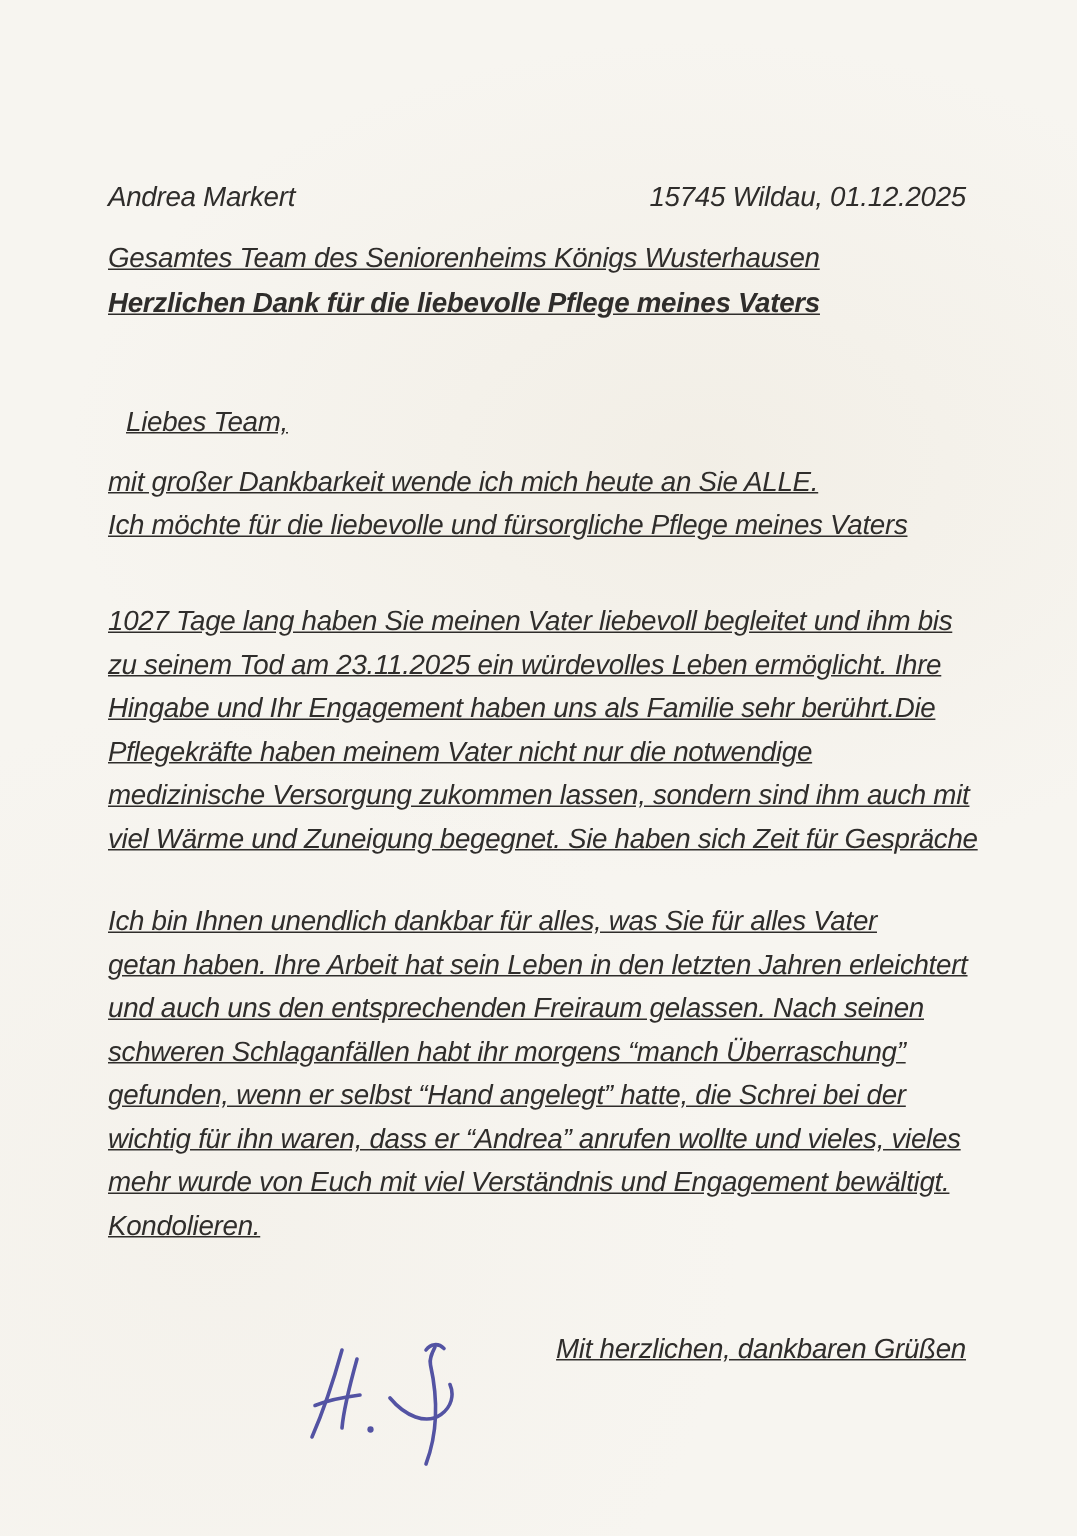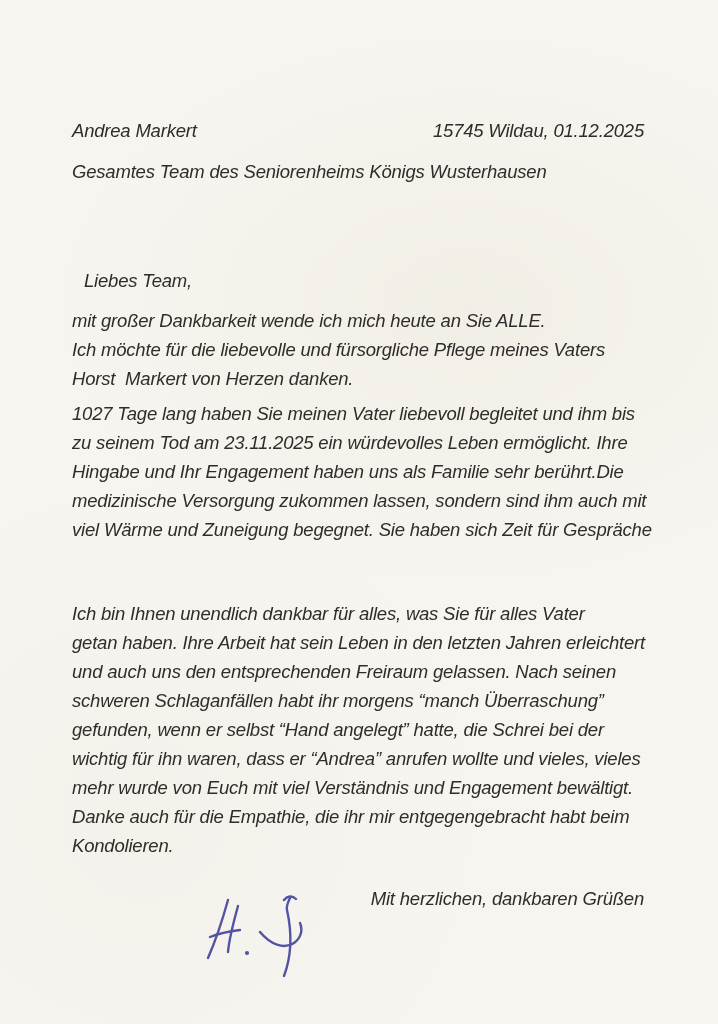--- a/index.html
+++ b/index.html
@@ -14,21 +14,21 @@
     overflow:hidden;
     background:
       radial-gradient(ellipse 600px 400px at 65% 30%, rgba(238,233,222,.55), rgba(238,233,222,0) 70%),
       radial-gradient(ellipse 500px 500px at 20% 80%, rgba(240,236,228,.4), rgba(240,236,228,0) 70%),
       #f7f5f0;
     color:#2f2d2b;
     font-style:italic;
     font-size:18.5px;
     letter-spacing:-0.2px;
   }
-  .line{white-space:pre;line-height:29px;}
+  .line{white-space:pre;line-height:29px;text-decoration:underline;}
   .abs{position:absolute;left:72px;right:74px;}
   .header-row{top:120px;display:flex;justify-content:space-between;align-items:baseline;gap:39px;}
   .sender{white-space:pre;}
   .place-date{white-space:pre;}
   .recipient{top:157px;}
   .subject{top:187px;font-weight:700;}
   .salutation{top:266px;margin-left:12px;}
   .p1{top:306px;}
   .p2{top:399px;}
   .p3{top:599px;}
@@ -43,46 +43,46 @@
 
 <div class="page">
 
   <div class="abs header-row">
     <span class="sender">Andrea Markert</span>
     <span class="place-date">15745 Wildau, 01.12.2025</span>
   </div>
 
   <div class="abs recipient line">Gesamtes Team des Seniorenheims Königs Wusterhausen</div>
 
+  <div class="abs subject line">Herzlichen Dank für die liebevolle Pflege meines Vaters</div>
 
   <div class="abs salutation line">Liebes Team,</div>
 
   <div class="abs p1">
       <div class="line">mit großer Dankbarkeit wende ich mich heute an Sie ALLE.</div>
       <div class="line">Ich möchte für die liebevolle und fürsorgliche Pflege meines Vaters</div>
-      <div class="line">Horst  Markert von Herzen danken.</div>
     </div>
 
   <div class="abs p2">
       <div class="line">1027 Tage lang haben Sie meinen Vater liebevoll begleitet und ihm bis</div>
       <div class="line">zu seinem Tod am 23.11.2025 ein würdevolles Leben ermöglicht. Ihre</div>
       <div class="line">Hingabe und Ihr Engagement haben uns als Familie sehr berührt.Die</div>
+      <div class="line">Pflegekräfte haben meinem Vater nicht nur die notwendige</div>
       <div class="line">medizinische Versorgung zukommen lassen, sondern sind ihm auch mit</div>
       <div class="line">viel Wärme und Zuneigung begegnet. Sie haben sich Zeit für Gespräche</div>
     </div>
 
   <div class="abs p3">
       <div class="line">Ich bin Ihnen unendlich dankbar für alles, was Sie für alles Vater</div>
       <div class="line">getan haben. Ihre Arbeit hat sein Leben in den letzten Jahren erleichtert</div>
       <div class="line">und auch uns den entsprechenden Freiraum gelassen. Nach seinen</div>
       <div class="line">schweren Schlaganfällen habt ihr morgens “manch Überraschung”</div>
       <div class="line">gefunden, wenn er selbst “Hand angelegt” hatte, die Schrei bei der</div>
       <div class="line">wichtig für ihn waren, dass er “Andrea” anrufen wollte und vieles, vieles</div>
       <div class="line">mehr wurde von Euch mit viel Verständnis und Engagement bewältigt.</div>
-      <div class="line">Danke auch für die Empathie, die ihr mir entgegengebracht habt beim</div>
       <div class="line">Kondolieren.</div>
     </div>
 
   <div class="abs closing line">Mit herzlichen, dankbaren Grüßen</div>
 
   <div class="signature">
     <svg viewBox="0 0 200 100">
       <g fill="none" stroke="#3d3d99" stroke-width="2.4" stroke-linecap="round" stroke-linejoin="round" opacity="0.88">
         <path d="M56,10 C51,28 43,52 36,68"></path>
         <path d="M66,16 C61,34 57,50 56,62"></path>

